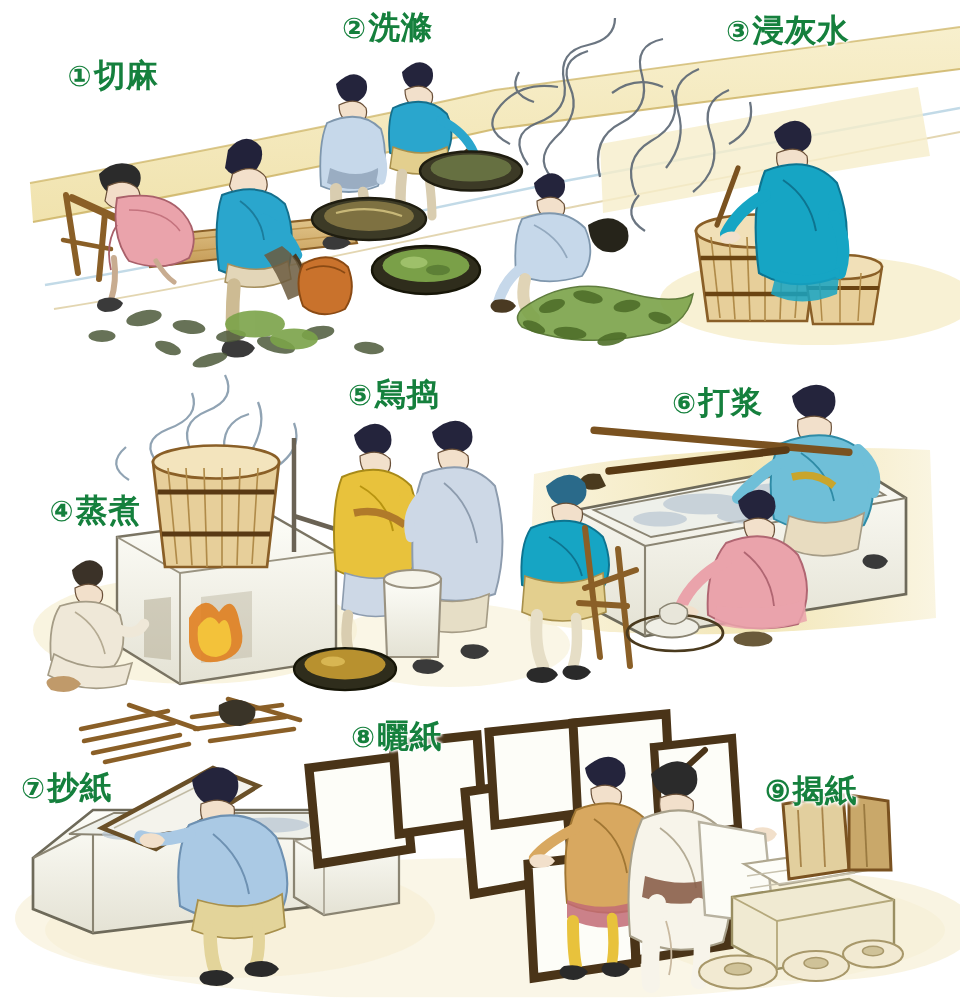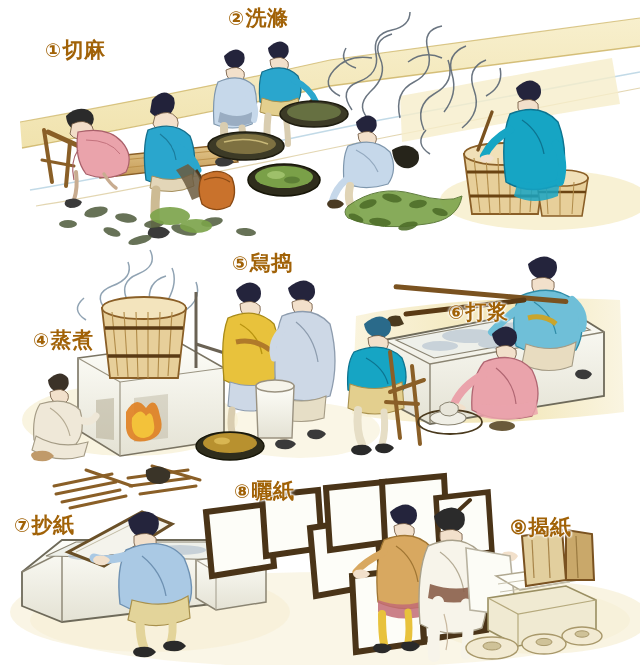--- a/index.html
+++ b/index.html
@@ -14,21 +14,21 @@
     background: #ffffff;
     overflow: hidden;
     font-family: "DejaVu Sans", "Liberation Sans", sans-serif;
   }
   .layer { position: absolute; left: 0; top: 0; width: 640px; height: 665px; }
   .label {
     position: absolute;
     font-family: "DejaVu Sans", "Liberation Sans", sans-serif;
     font-size: 21px;
     font-weight: 700;
-    color: #a16207;
+    color: #15803d;
     letter-spacing: 0.5px;
     white-space: nowrap;
     line-height: 1;
     text-shadow: 0 0 2px #ffffff, 0 0 3px #ffffff, 1px 0 2px #fff, -1px 0 2px #fff;
   }
   .label .num { font-size: 19px; margin-right: 1px; }
 </style>
 </head>
 <body>
 
@@ -544,30 +544,33 @@
   </svg>
 
   <div class="label" style="left:45px; top:40px;">
     <span class="num">①</span><span>切麻</span>
   </div>
 
   <div class="label" style="left:228px; top:8px;">
     <span class="num">②</span><span>洗滌</span>
   </div>
 
+  <div class="label" style="left:484px; top:10px;">
+    <span class="num">③</span><span>浸灰水</span>
+  </div>
 
   <div class="label" style="left:33px; top:330px;">
     <span class="num">④</span><span>蒸煮</span>
   </div>
 
   <div class="label" style="left:232px; top:253px;">
     <span class="num">⑤</span><span>舃捣</span>
   </div>
 
-  <div class="label" style="left:448px; top:258px;margin-top:44px;">
+  <div class="label" style="left:448px; top:258px;">
     <span class="num">⑥</span><span>打浆</span>
   </div>
 
   <div class="label" style="left:14px; top:515px;">
     <span class="num">⑦</span><span>抄紙</span>
   </div>
 
   <div class="label" style="left:234px; top:481px;">
     <span class="num">⑧</span><span>曬紙</span>
   </div>

